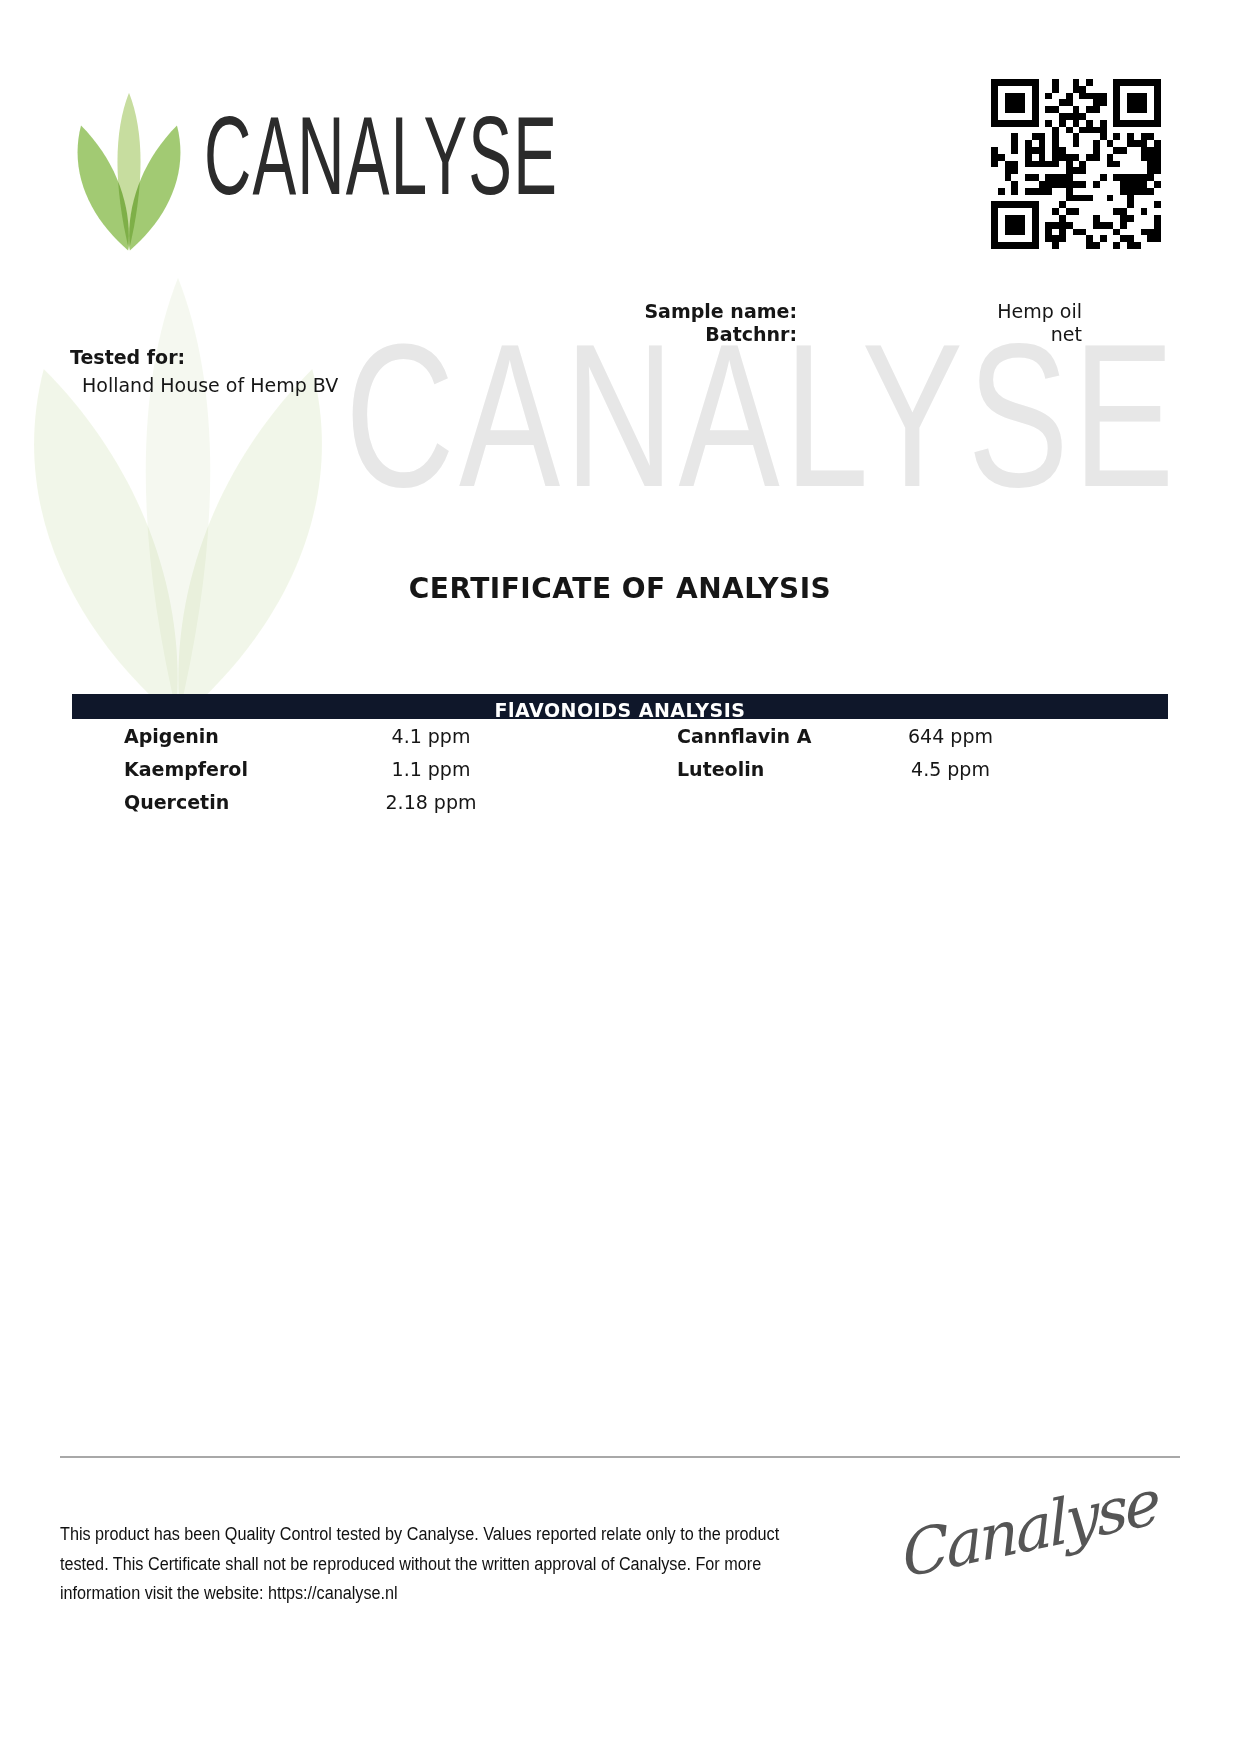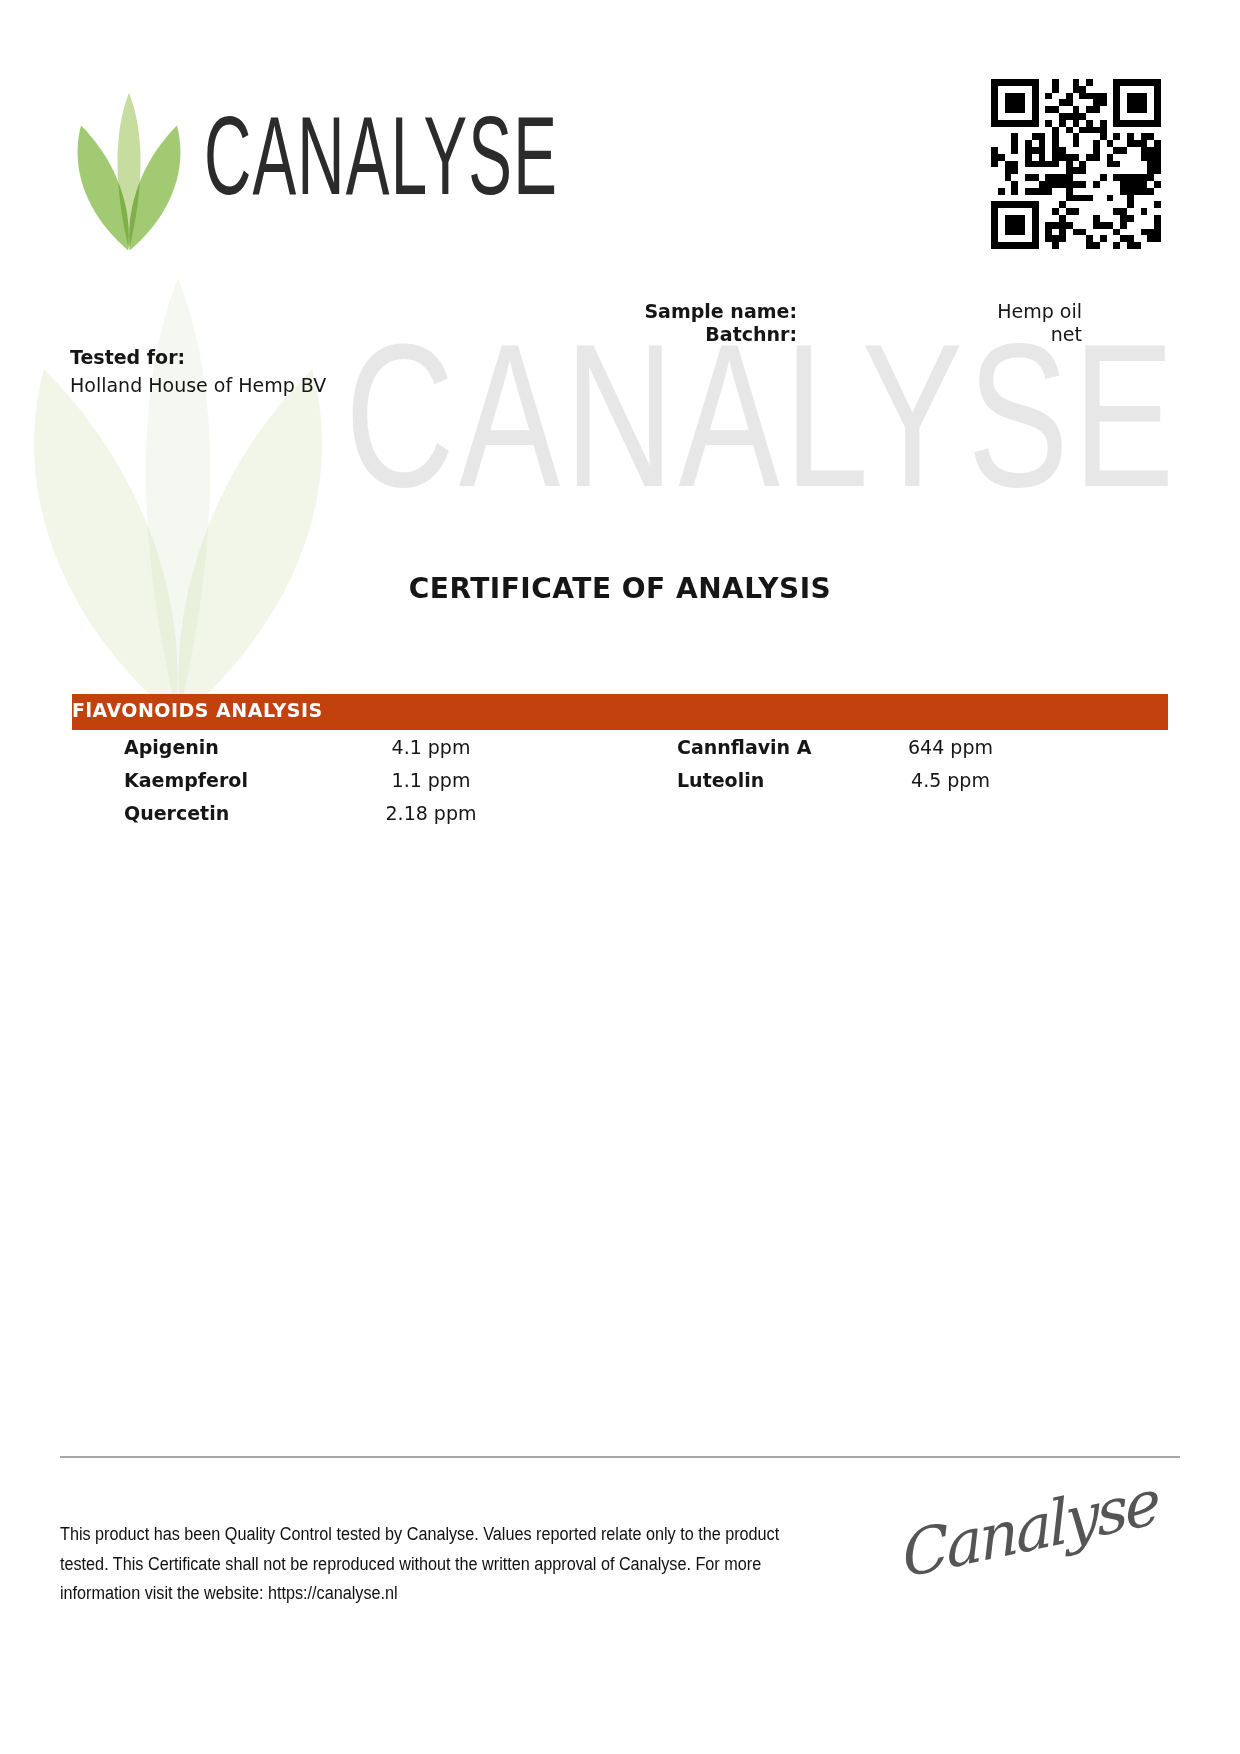--- a/index.html
+++ b/index.html
@@ -14,35 +14,35 @@
 
   
   .logo-leaves{position:absolute;left:58px;top:82px;width:142px;height:172px;z-index:2;}
   .logo-text{position:absolute;left:204px;top:100px;z-index:2;font-size:112px;font-weight:100;
              color:#2b2b2b;letter-spacing:2px;white-space:nowrap;line-height:1;
              transform:scaleX(.585);transform-origin:0 0;font-family:"Liberation Sans",sans-serif;}
   .qr{position:absolute;left:991px;top:79px;width:170px;height:170px;z-index:2;}
 
   .tested-for{position:absolute;left:70px;top:346px;z-index:2;font-size:19px;}
   .tested-for .lbl{font-weight:bold;}
-  .tested-for .val{margin-top:6px;}
+  .tested-for .val{margin-top:6px;margin-left:12px;}
 
   .info-block{position:absolute;left:520px;top:300px;width:518px;z-index:2;font-size:19px;}
   .info-row{display:grid;grid-template-columns:277px 241px;line-height:23px;gap:44px;}
   .info-row .lbl{font-weight:bold;text-align:right;}
   .info-row .val{text-align:right;}
   .row-gap{margin-top:24px;}
 
   
   .title{position:absolute;left:0;top:572px;width:100%;text-align:center;z-index:2;
          font-size:28px;font-weight:bold;letter-spacing:.5px;}
 
   
   .flav-table{position:absolute;left:72px;top:694px;width:1096px;z-index:2;}
-  .flav-head{height:36px;line-height:32px;background:#c2410c;color:#ffffff;
+  .flav-head{height:25px;line-height:32px;background:#0f172a;color:#ffffff;text-align:center;
              font-weight:bold;font-size:19px;letter-spacing:.5px;}
   .flav-row{display:grid;grid-template-columns:241px 212px 352px 123px;height:33px;
             align-items:center;padding-left:12px;font-size:19px;}
   .flav-row .name{font-weight:bold;margin-left:40px;}
   .flav-row .ppm{text-align:center;}
   .flav-row .name2{padding-left:100px;font-weight:bold;}
 
   
   .foot-rule{position:absolute;left:60px;top:1456px;width:1120px;border-top:2px solid #a8a8a8;z-index:2;}
   .disclaimer{position:absolute;left:60px;top:1502px;width:820px;z-index:2;

